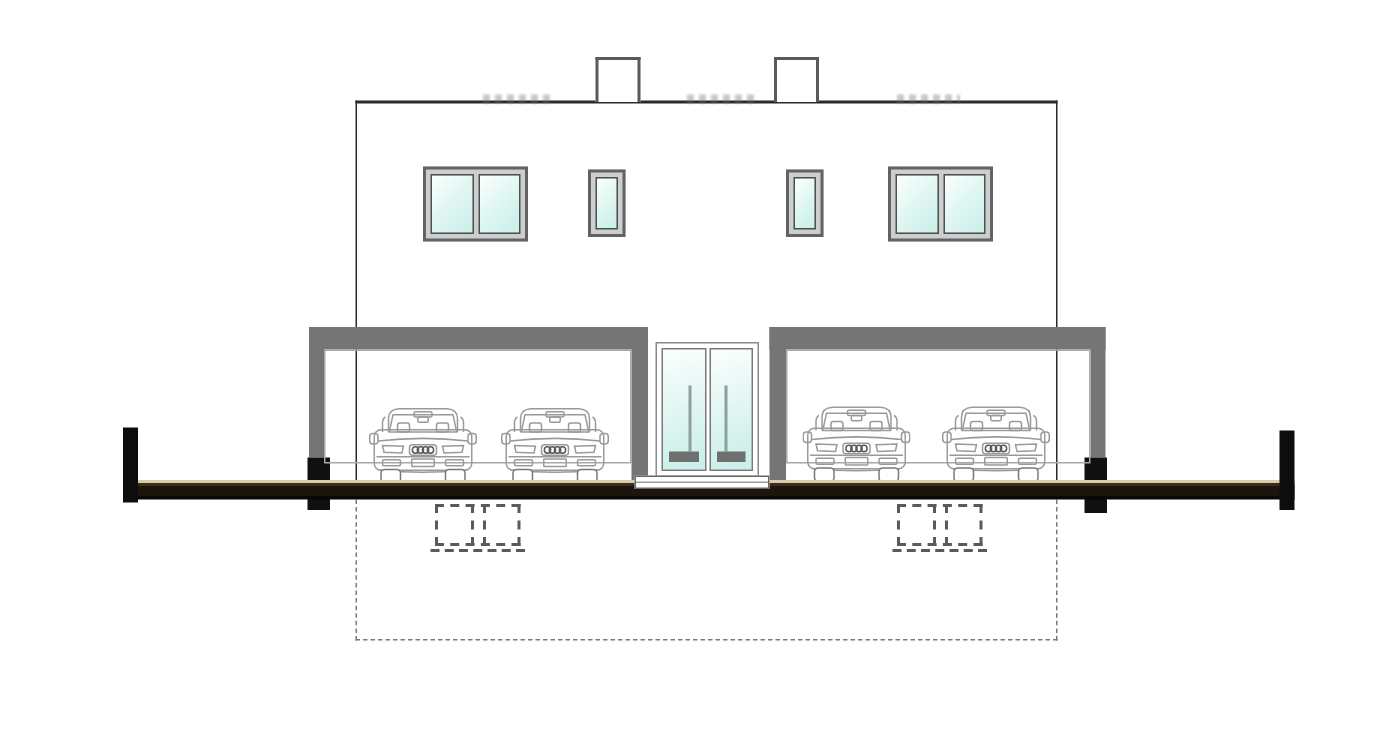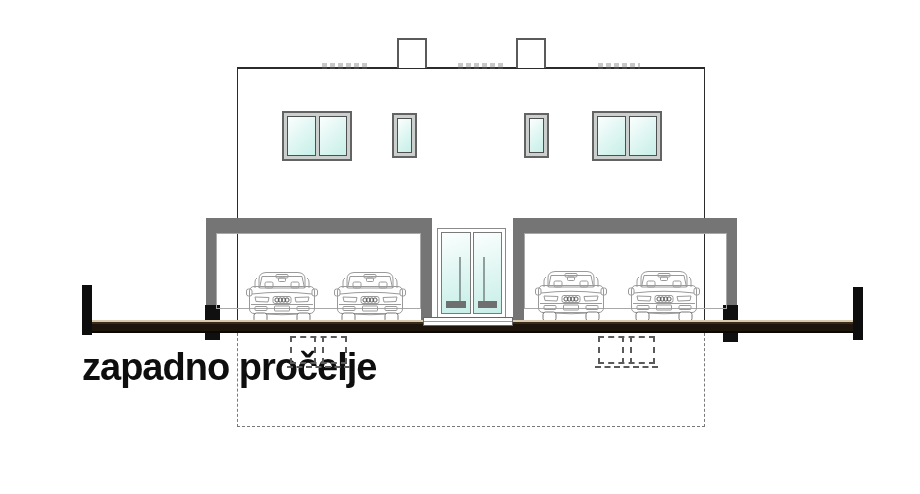--- a/index.html
+++ b/index.html
@@ -198,21 +198,20 @@
     <div class="leaf r">
       <div class="handle"></div>
       <div class="kick"></div>
     </div>
   </div>
   <div class="abs sill"></div>
 
   <div class="abs endpost" style="left:82px;top:285px;height:50px;"></div>
   <div class="abs endpost" style="left:853px;top:287px;height:53px;"></div>
 
-  <div class="abs title">zapadno pročelje</div>
 
   <div class="abs foundation" style="left:290px;top:336px;">
     <div class="mid"></div>
     <div class="base"></div>
   </div>
   <div class="abs foundation" style="left:598px;top:336px;">
     <div class="mid"></div>
     <div class="base"></div>
   </div>
 

